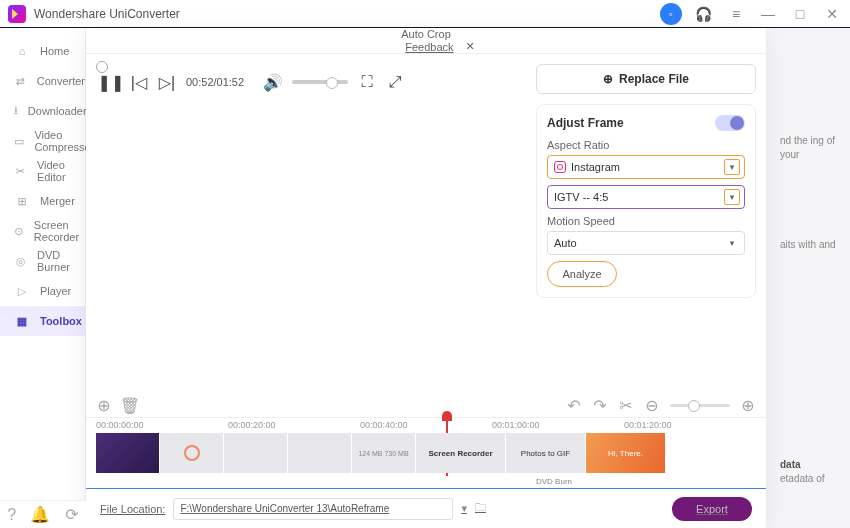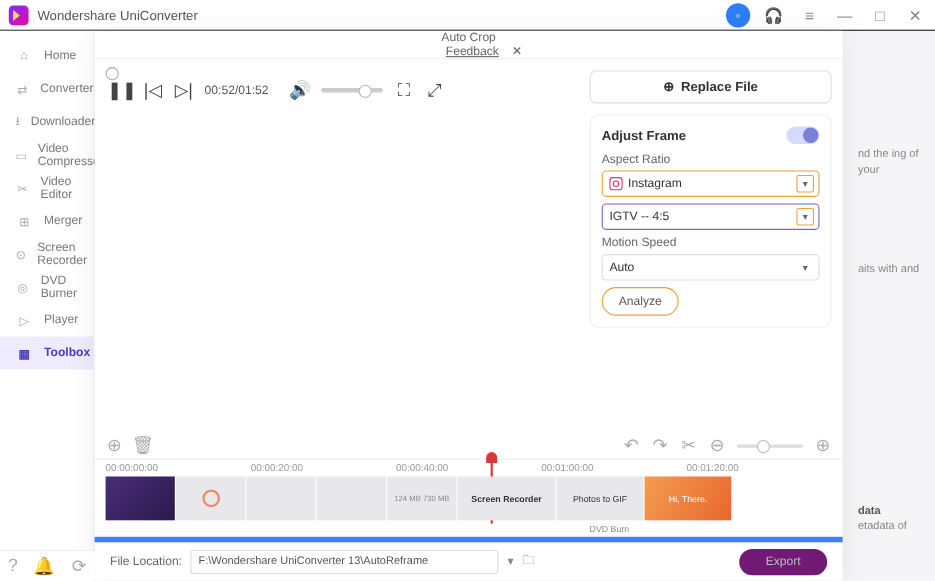--- a/index.html
+++ b/index.html
@@ -58,21 +58,21 @@
 .zoomslider{width:60px;height:3px;background:#ddd;border-radius:2px;position:relative;}
 .zoomslider::after{content:"";position:absolute;left:18px;top:-4px;width:10px;height:10px;border-radius:50%;background:#fff;border:1px solid #bbb;}
 .timeticks{height:16px;display:flex;padding:0 10px;font-size:9px;color:#999;border-top:1px solid #eee;position:relative;}
 .tick{flex:1;padding-top:2px;}
 .playhead{position:absolute;left:360px;top:-2px;width:2px;height:60px;background:#d93838;}
 .playhead::before{content:"";position:absolute;top:-5px;left:-4px;width:10px;height:10px;background:#d93838;border-radius:50% 50% 0 0;}
 .thumbs{height:44px;display:flex;gap:0;padding:0 10px;overflow:hidden;}
 .thumb{width:64px;height:40px;background:#e8e8ec;border-right:1px solid #fff;display:flex;align-items:center;justify-content:center;font-size:7px;color:#888;position:relative;flex-shrink:0;}
 .thumb.purple{background:linear-gradient(135deg,#4a2d7a,#2b1a4a);}
 .thumb.orange{background:linear-gradient(120deg,#f39c52,#e8672e);}
-.bottombar{height:40px;display:flex;align-items:center;padding:0 14px;gap:8px;border-top:5px solid #3b82f6;font-size:11px;color:#666;}
+.bottombar{height:40px;display:flex;align-items:center;padding:0 14px;gap:8px;border-top:1px solid #3b82f6;font-size:11px;color:#666;text-decoration:underline;}
 .locinput{flex:1;max-width:280px;height:22px;border:1px solid #ddd;border-radius:3px;padding:0 6px;display:flex;align-items:center;font-size:10px;color:#555;}
 .exportbtn{margin-left:auto;width:80px;height:24px;border-radius:12px;background:#701a75;color:#bbb;display:flex;align-items:center;justify-content:center;font-size:11px;}
 .statusbar{position:absolute;bottom:0;left:0;width:86px;height:28px;display:flex;align-items:center;justify-content:space-around;border-top:1px solid #eee;background:#fff;color:#aaa;}
 .rightbgtext{position:absolute;left:694px;font-size:10px;color:#888;line-height:1.4;}
 </style>
 </head>
 <body>
 
 <div class="titlebar">
   <div class="logo"></div>

